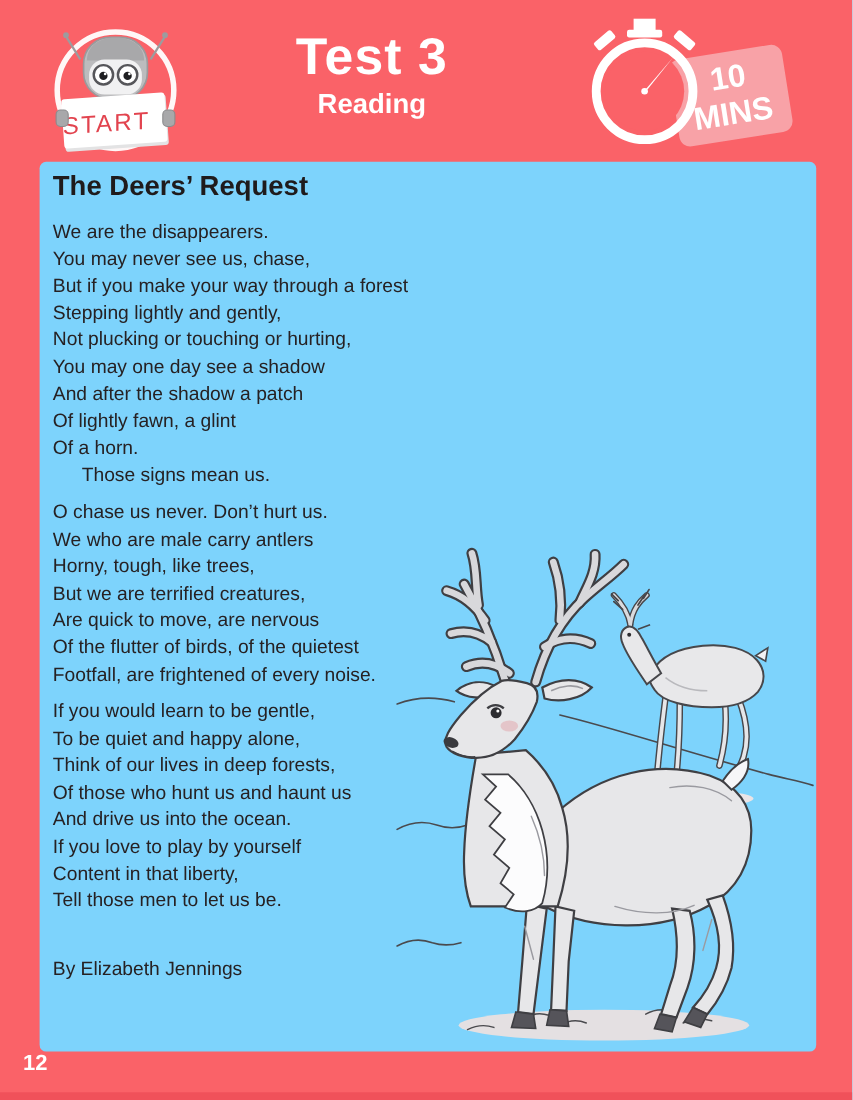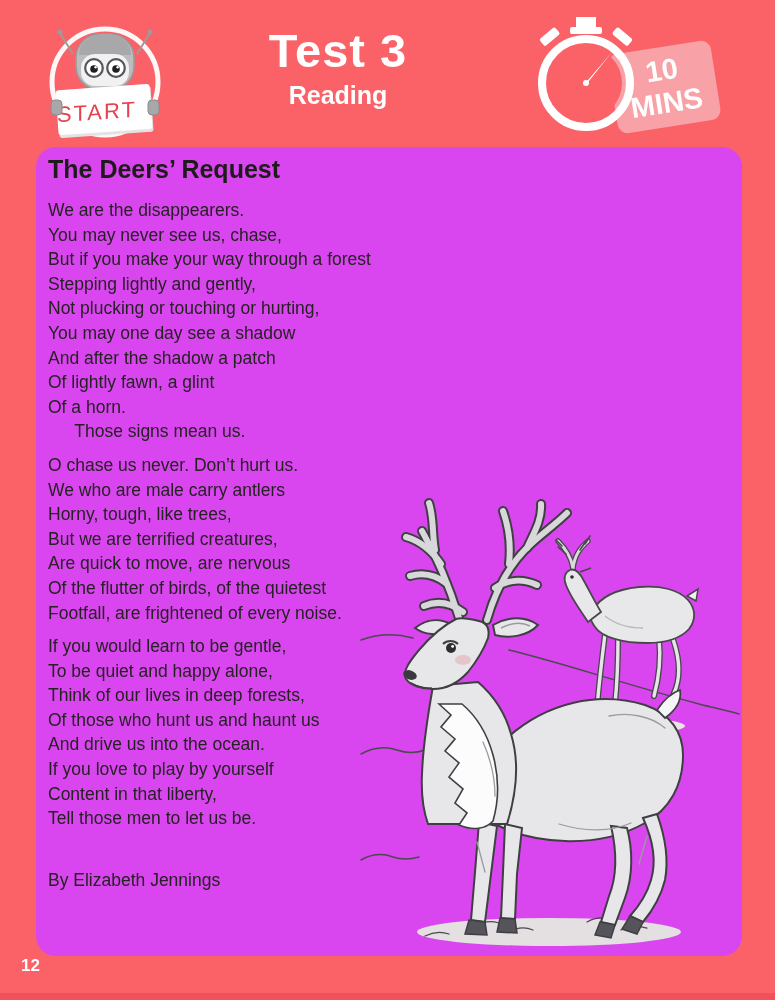--- a/index.html
+++ b/index.html
@@ -10,29 +10,29 @@
   
   .header { position:absolute; top:0; left:0; width:775px; height:147px; }
   .robot-svg { position:absolute; left:33px; top:8px; }
   .title-block { position:absolute; left:188px; top:24px; width:300px; text-align:center; color:#ffffff; }
   .test-title { font-size:47px; font-weight:700; letter-spacing:1px; line-height:1.15; }
   .test-subtitle { font-size:25px; font-weight:700; margin-top:3px; }
   .timer-svg { position:absolute; left:512px; top:13px; }
 
   
   .panel { position:absolute; left:36px; top:147px; width:706px; height:809px;
-           background:#d946ef; border-radius:20px; padding:8px 14px 0 12px; }
+           background:#7dd3fc; border-radius:6px; padding:8px 14px 0 12px; }
   .passage-title { font-size:25px; font-weight:700; color:#1f1b1c; letter-spacing:0px; margin-bottom:14px; }
   .stanza { margin-bottom:9px; }
   .poem-line { font-size:17.5px; line-height:24.6px; color:#262123; white-space:pre-wrap; }
   .byline { position:absolute; left:12px; top:723px; font-size:17.5px; color:#262123; }
   .deer-svg { position:absolute; right:1px; bottom:2px; }
 
   
-  .page-number { position:absolute; left:21px; top:956px; color:#ffffff; font-size:17px; font-weight:700; }
+  .page-number { position:absolute; left:21px; top:956px; color:#ffffff; font-size:20px; font-weight:700; }
   .footer-strip { position:absolute; left:0; bottom:0; width:775px; height:7px; background:#f0515a; }
 
   svg text { font-family:"Liberation Sans", sans-serif; }
 </style>
 </head>
 <body>
 
 <div class="page">
 
   <div class="header">

